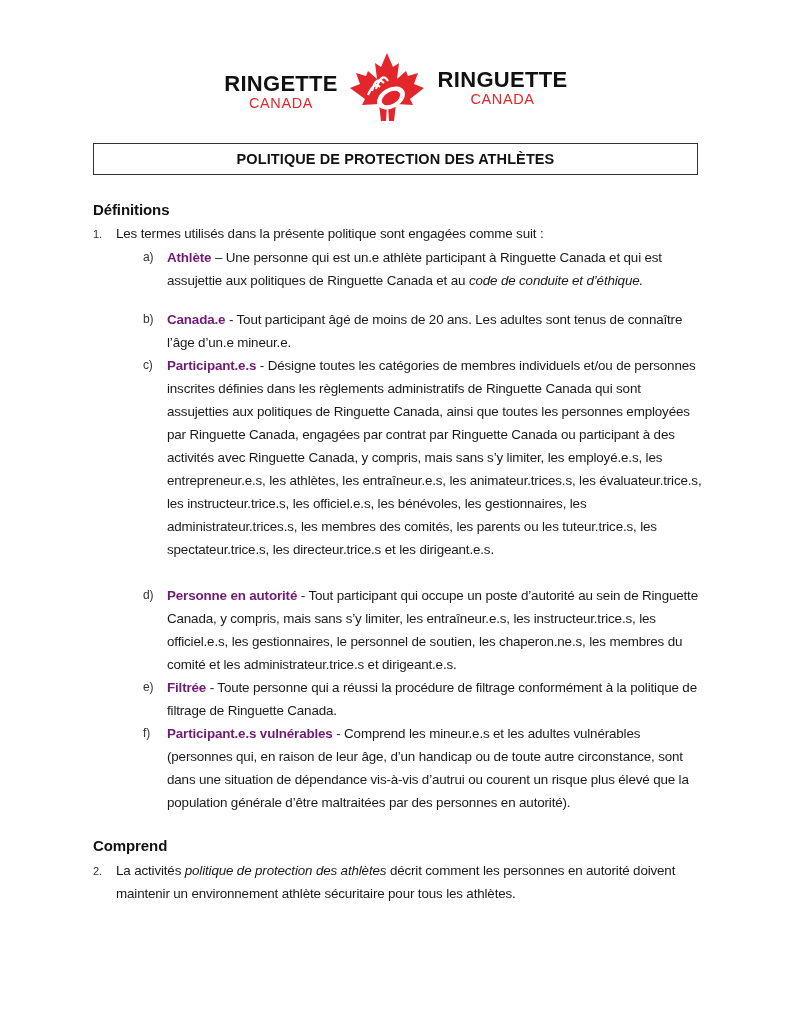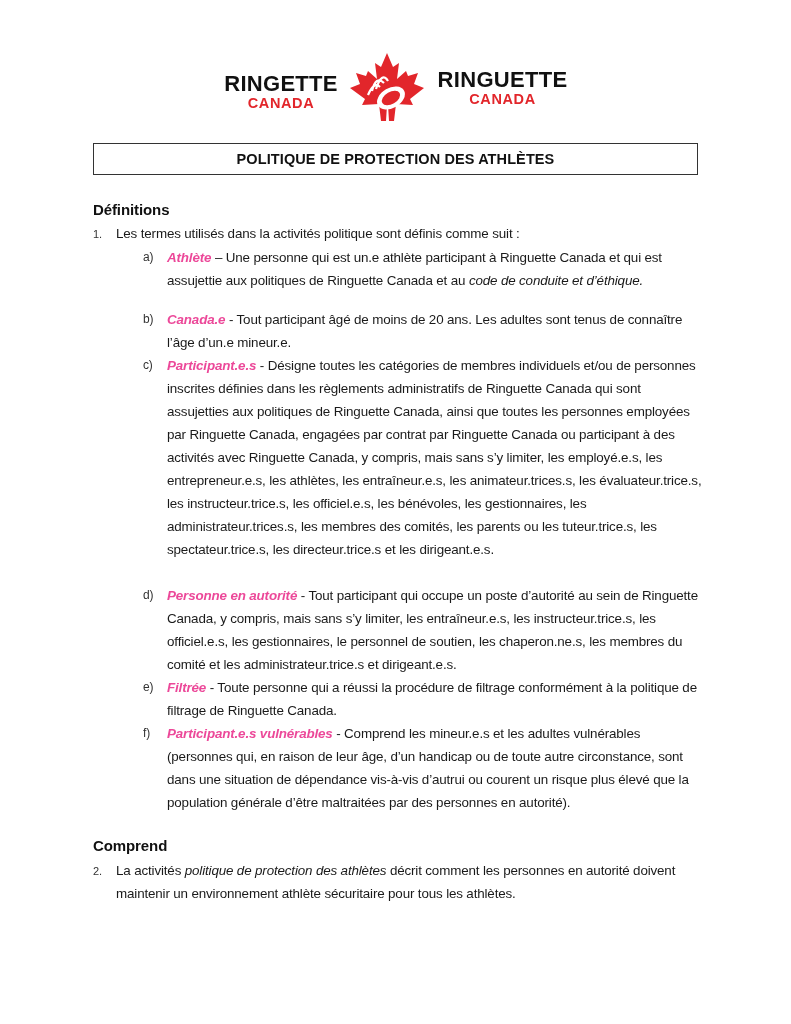--- a/index.html
+++ b/index.html
@@ -5,37 +5,37 @@
     html, body { margin: 0; padding: 0; background: #ffffff; }
     body { width: 791px; height: 1024px; position: relative; overflow: hidden;
       font-family: "Liberation Sans", sans-serif; color: #1a1a1a; }
     .page { position: absolute; left: 0; top: 0; width: 791px; height: 1024px; background: #fff; margin-top: 17px; }
 
     
     .logo { position: absolute; top: 34px; left: 0; width: 791px; height: 72px; }
     .logo-left { position: absolute; left: 221px; top: 22px; text-align: center; width: 120px; }
     .logo-right { position: absolute; left: 434px; top: 18px; text-align: center; width: 137px; }
     .logo-word { font-family: "Liberation Sans", sans-serif; font-weight: 700; font-size: 22px; letter-spacing: 0.3px; color: #111; line-height: 22px; display: block; }
-    .logo-sub { font-family: "Liberation Sans", sans-serif; font-weight: 700; font-size: 14.5px; letter-spacing: 0.6px; color: #e2262b; line-height: 16px; display: block; }
+    .logo-sub { font-family: "Liberation Sans", sans-serif; font-weight: 400; font-size: 14.5px; letter-spacing: 0.6px; color: #e2262b; line-height: 16px; display: block; }
     .logo-leaf { position: absolute; left: 346px; top: 0px; width: 82px; height: 74px; }
 
     
     .title-box { position: absolute; left: 93px; top: 126px; width: 605px; height: 32px; border: 1.5px solid #333; box-sizing: border-box; text-align: center; }
     .title-text { font-family: "Liberation Sans", sans-serif; font-weight: 700; font-size: 14.5px; line-height: 30px; color: #111; letter-spacing: 0.1px; }
 
     
     .body-text { font-family: "Liberation Sans", sans-serif; font-size: 13.4px; color: #1a1a1a; letter-spacing: -0.15px; }
     .heading { position: absolute; left: 93px; font-family: "Liberation Sans", sans-serif; font-weight: 700; font-size: 15px; color: #111; letter-spacing: -0.1px; }
     .num { position: absolute; left: 93px; font-size: 11px; color: #333; }
     .num-text { position: absolute; left: 116px; width: 590px; line-height: 23px; }
 
     .def { position: absolute; left: 143px; width: 560px; }
     .def-letter { position: absolute; left: 0; top: 0; font-size: 12px; color: #333; line-height: 23px; }
     .def-body { position: absolute; left: 24px; top: 0; width: 536px; line-height: 23px; }
-    .term { font-weight: 700; font-style: italic; color: #ec4899; }
+    .term { font-weight: 700; color: #701a75; }
     .ital { font-style: italic; }
   </style>
 </head>
 <body>
 
 <div class="page">
 
   <div class="logo">
     <div class="logo-left">
       <span class="logo-word">RINGETTE</span>
@@ -54,21 +54,21 @@
   </div>
 
   <div class="title-box">
     <span class="title-text">POLITIQUE DE PROTECTION DES ATHLÈTES</span>
   </div>
 
   <div class="heading" style="top:184px;">Définitions</div>
 
   <div class="body-text">
     <span class="num" style="top:211px;">1.</span>
-    <div class="num-text" style="top:205px;">Les termes utilisés dans la activités politique sont définis comme suit :</div>
+    <div class="num-text" style="top:205px;">Les termes utilisés dans la présente politique sont engagées comme suit :</div>
 
     <div class="def" style="top:229px;">
       <span class="def-letter">a)</span>
       <div class="def-body"><span class="term">Athlète</span><span> – Une personne qui est un.e athlète participant à Ringuette Canada et qui est assujettie aux politiques de Ringuette Canada et au </span><span class="ital">code de conduite et d’éthique.</span></div>
     </div>
 
     <div class="def" style="top:291px;">
       <span class="def-letter">b)</span>
       <div class="def-body"><span class="term">Canada.e</span><span> - Tout participant âgé de moins de 20 ans. Les adultes sont tenus de connaître l’âge d’un.e mineur.e.</span></div>
     </div>

